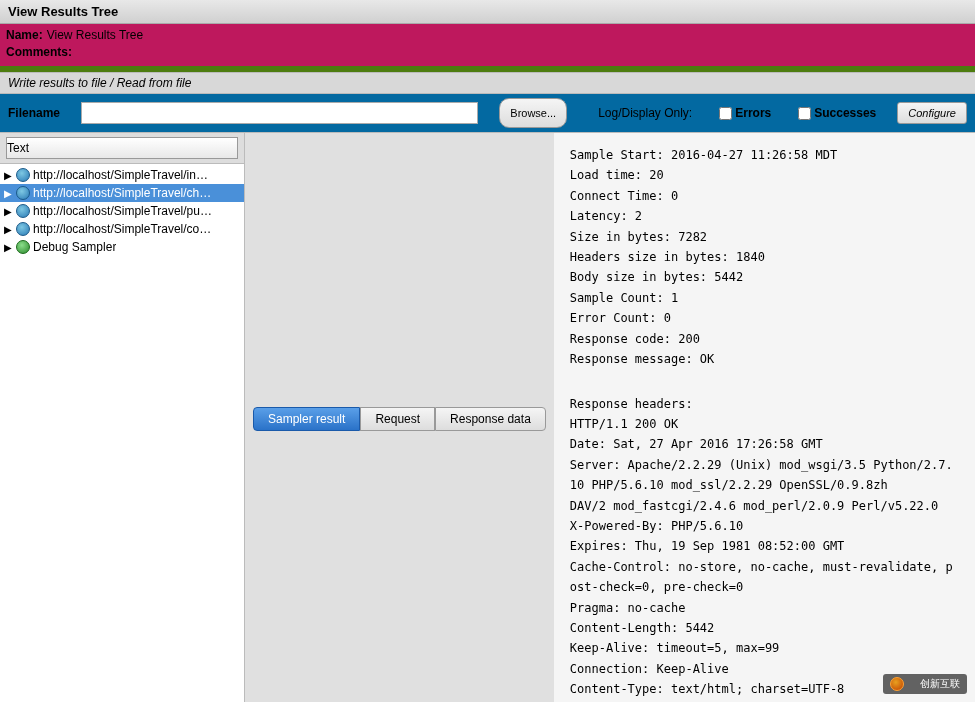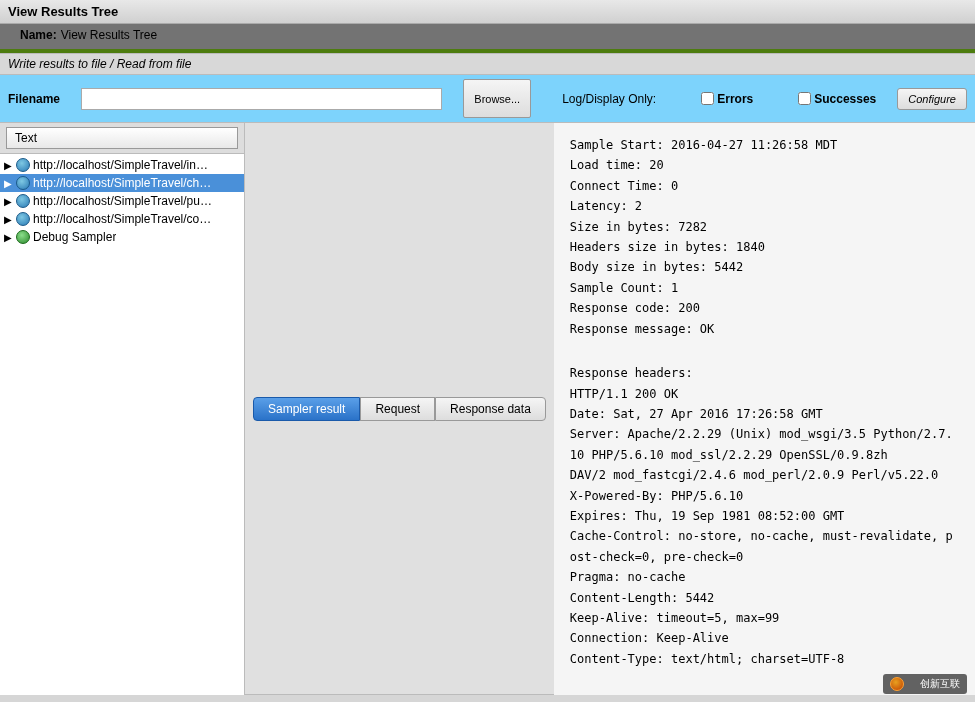--- a/index.html
+++ b/index.html
@@ -17,23 +17,23 @@
     .title-bar {
       background: linear-gradient(to bottom, #e8e8e8, #d0d0d0);
       border-bottom: 1px solid #aaa;
       padding: 4px 8px;
       font-size: 13px;
       font-weight: bold;
     }
 
     
     .meta-area {
-      background: #737373;
-      border-bottom: 4px solid #4d7c0f;
-      padding: 4px 20px;
+      background: #be185d;
+      border-bottom: 6px solid #4d7c0f;
+      padding: 4px 6px;
     }
     .meta-row {
       display: flex;
       align-items: center;
       margin-bottom: 3px;
       font-size: 12px;
     }
     .meta-row label {
       font-weight: bold;
       margin-right: 4px;
@@ -49,54 +49,54 @@
       border: 1px solid #bbb;
       border-left: none;
       border-right: none;
       padding: 3px 8px;
       font-size: 12px;
       font-style: italic;
     }
 
     
     .filename-row {
-      background: #7dd3fc;
+      background: #0369a1;
       border-bottom: 1px solid #bbb;
       padding: 4px 8px;
       display: flex;
       align-items: center;
       gap: 21px;
       font-size: 12px;
     }
     .filename-row label { font-weight: bold; }
     .filename-input {
       flex: 1;
       max-width: 400px;
       height: 22px;
       border: 1px solid #aaa;
       background: #fff;
       padding: 0 4px;
       font-size: 12px;
     }
     .browse-btn {
-      height: 39px;
+      height: 30px;
       padding: 0 10px;
       background: linear-gradient(to bottom, #f5f5f5, #ddd);
       border: 1px solid #999;
-      border-radius: 2px;
+      border-radius: 10px;
       font-size: 11px;
       cursor: pointer;
     }
     .log-display-label { margin-left: 10px; font-size: 12px; }
     .checkbox-label {
       display: flex;
       align-items: center;
       gap: 3px;
       font-size: 12px;
-      margin-left: 24px;
+      margin-left: 6px;
     }
     .configure-btn {
       margin-left: auto;
       height: 22px;
       padding: 0 10px;
       background: linear-gradient(to bottom, #f5f5f5, #ddd);
       border: 1px solid #999;
       border-radius: 3px;
       font-size: 11px;
       cursor: pointer;
@@ -126,21 +126,21 @@
       padding: 4px 6px;
       border-bottom: 1px solid #bbb;
       background: #ddd;
     }
     .tree-select {
       flex: 1;
       height: 22px;
       border: 1px solid #999;
       background: linear-gradient(to bottom, #fff, #e8e8e8);
       font-size: 12px;
-      padding: 0 8px;
+      padding: 0 0;
       appearance: none;
       -webkit-appearance: none;
     }
 
     .tree-items {
       flex: 1;
       overflow-y: auto;
       padding: 2px 0;
       background: #fff;
     }
@@ -256,20 +256,23 @@
 <body>
 
 <div class="title-bar">
   <span>View Results Tree</span>
 </div>
 
 <div class="meta-area">
   <div class="meta-row">
     <label>Name:</label>
     <span>View Results Tree</span>
+  </div>
+  <div class="meta-row">
+    <label>Comments:</label>
   </div>
 </div>
 
 <div class="write-results-bar">
   <span>Write results to file / Read from file</span>
 </div>
 
 <div class="filename-row">
   <label>Filename</label>
   <input class="filename-input" type="text" value="" style="">
@@ -336,20 +339,21 @@
       </div>
     <div class="result-content" id="result-container">
     <p>Sample Start: 2016-04-27 11:26:58 MDT</p>
         <p>Load time: 20</p>
         <p>Connect Time: 0</p>
         <p>Latency: 2</p>
         <p>Size in bytes: 7282</p>
         <p>Headers size in bytes: 1840</p>
         <p>Body size in bytes: 5442</p>
         <p>Sample Count: 1</p>
+        <p>Error Count: 0</p>
         <p>Response code: 200</p>
         <p>Response message: OK</p>
         <p style="margin-top: 4px;">&nbsp;</p>
         <p>Response headers:</p>
         <p>HTTP/1.1 200 OK</p>
         <p>Date: Sat, 27 Apr 2016 17:26:58 GMT</p>
         <p>Server: Apache/2.2.29 (Unix) mod_wsgi/3.5 Python/2.7.10 PHP/5.6.10 mod_ssl/2.2.29 OpenSSL/0.9.8zh</p>
         <p>DAV/2 mod_fastcgi/2.4.6 mod_perl/2.0.9 Perl/v5.22.0</p>
         <p>X-Powered-By: PHP/5.6.10</p>
         <p>Expires: Thu, 19 Sep 1981 08:52:00 GMT</p>

